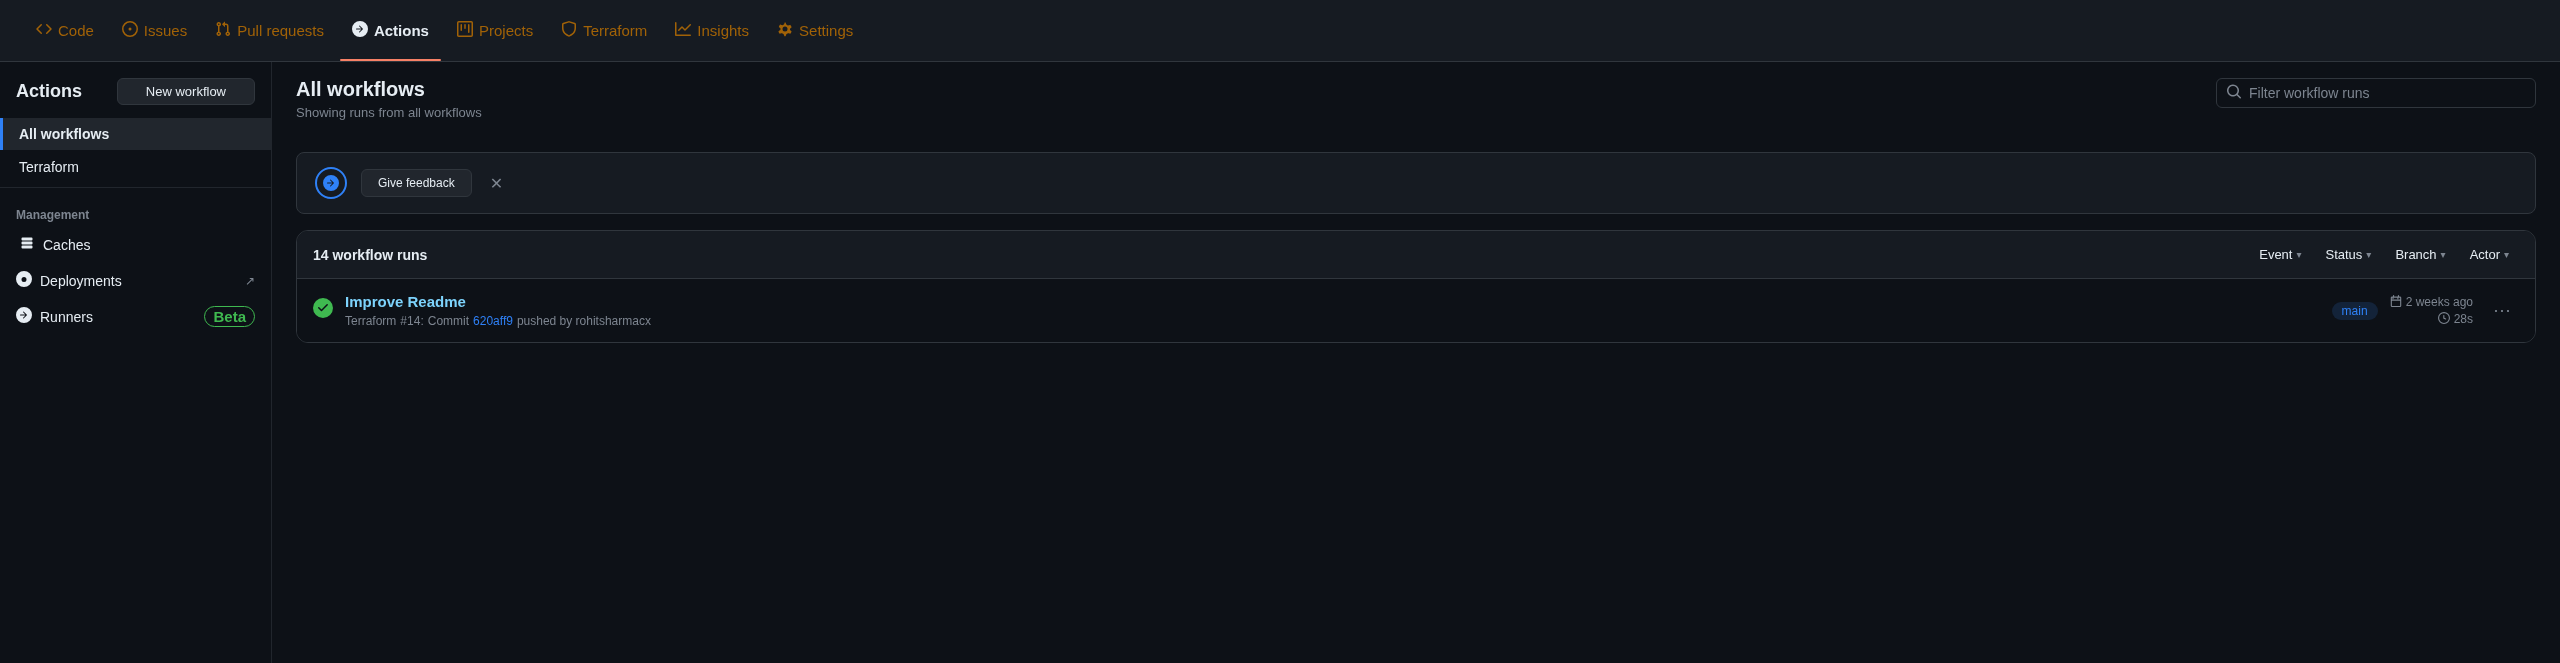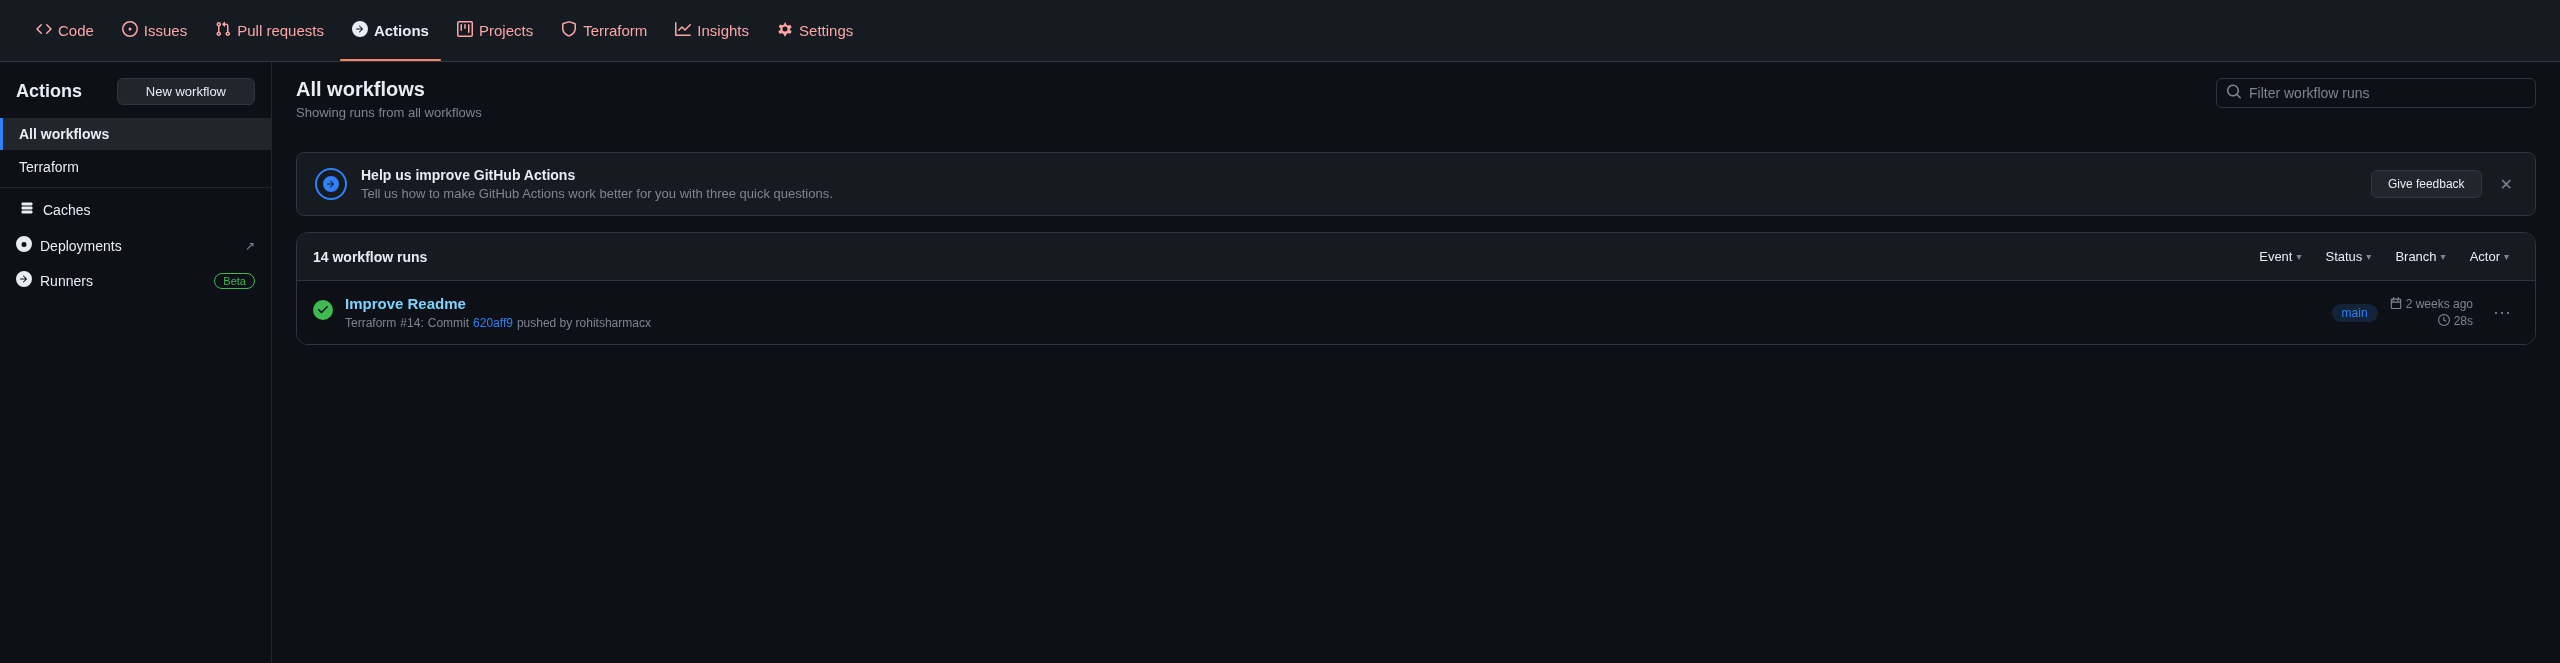--- a/index.html
+++ b/index.html
@@ -18,21 +18,21 @@
       border-bottom: 1px solid #30363d;
       padding: 0 24px;
       height: 62px;
       gap: 4px;
     }
     .nav-item {
       display: flex;
       align-items: center;
       gap: 6px;
       padding: 8px 12px;
-      color: #fca5a5;
+      color: #a16207;
       cursor: pointer;
       border-radius: 6px;
       font-size: 15px;
       text-decoration: none;
       position: relative;
     }
     .nav-item.active {
       color: #e6edf3;
       font-weight: 600;
     }
@@ -119,22 +119,22 @@
       align-items: center;
       gap: 8px;
     }
 
     .badge-beta {
       background: transparent;
       border: 1px solid #3fb950;
       color: #3fb950;
       border-radius: 20px;
       padding: 1px 8px;
-      font-size: 11px;
-      font-weight: 400;
+      font-size: 15px;
+      font-weight: 700;
     }
     .external-link-icon {
       color: #7d8590;
       font-size: 12px;
     }
 
     
     .main-content {
       flex: 1;
       padding: 16px 24px;
@@ -433,20 +433,21 @@
     <div class="sidebar-nav-item active">
       <span>All workflows</span>
     </div>
 
     <div class="sidebar-nav-item">
       <span>Terraform</span>
     </div>
 
     <hr class="divider">
 
+    <div class="sidebar-section-label">Management</div>
 
     <div class="sidebar-nav-item">
       <span style="margin-right:8px;">
         <svg width="16" height="16" viewBox="0 0 16 16" fill="currentColor">
           <path d="M2.5 3.5a1 1 0 011-1h9a1 1 0 011 1v1a1 1 0 01-1 1h-9a1 1 0 01-1-1v-1zm0 4a1 1 0 011-1h9a1 1 0 011 1v1a1 1 0 01-1 1h-9a1 1 0 01-1-1v-1zm0 4a1 1 0 011-1h9a1 1 0 011 1v1a1 1 0 01-1 1h-9a1 1 0 01-1-1v-1z"></path>
         </svg>
       </span>
       <span>Caches</span>
     </div>
 
@@ -490,24 +491,20 @@
         </span>
         <input class="filter-search" type="text" placeholder="Filter workflow runs" style="">
       </div>
     </div>
 
     <div class="feedback-banner">
       <div class="feedback-icon-circle">
         <svg width="16" height="16" viewBox="0 0 16 16" fill="currentColor">
           <path fill-rule="evenodd" d="M8 0a8 8 0 100 16A8 8 0 008 0zM4.5 7.5a.5.5 0 000 1h4.793l-2.147 2.146a.5.5 0 00.708.708l3-3a.5.5 0 000-.708l-3-3a.5.5 0 10-.708.708L9.293 7.5H4.5z"></path>
         </svg>
-      </div>
-      <div class="feedback-text">
-        <div class="feedback-title">Help us improve GitHub Actions</div>
-        <div class="feedback-desc">Tell us how to make GitHub Actions work better for you with three quick questions.</div>
       </div>
       <button class="feedback-btn">Give feedback</button>
       <button class="close-btn">✕</button>
     </div>
 
     <div class="workflow-runs-section">
       <div class="workflow-runs-header">
         <span class="workflow-runs-title">14 workflow runs</span>
         <div class="filter-buttons">
           <button class="filter-btn">

